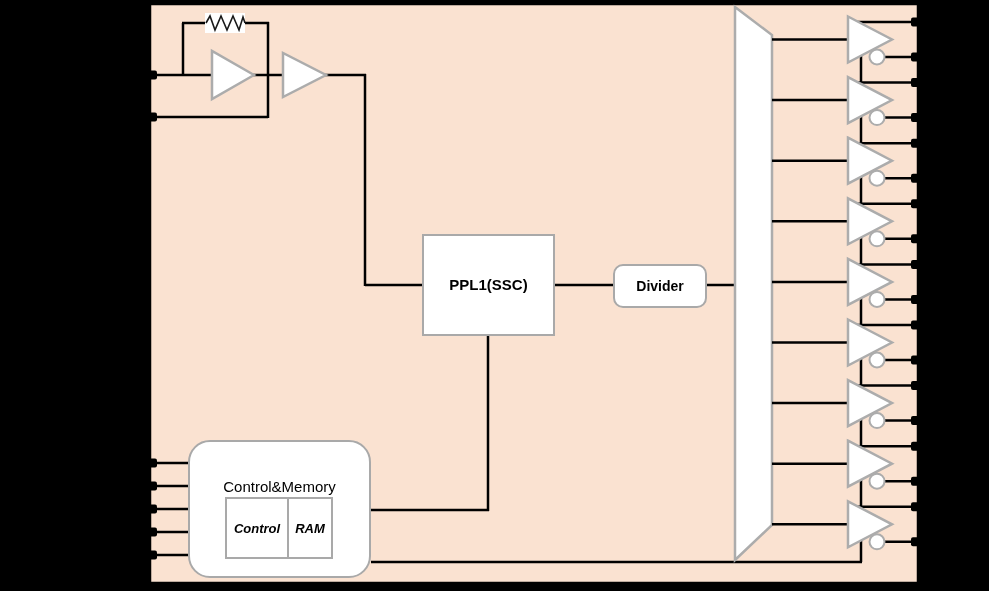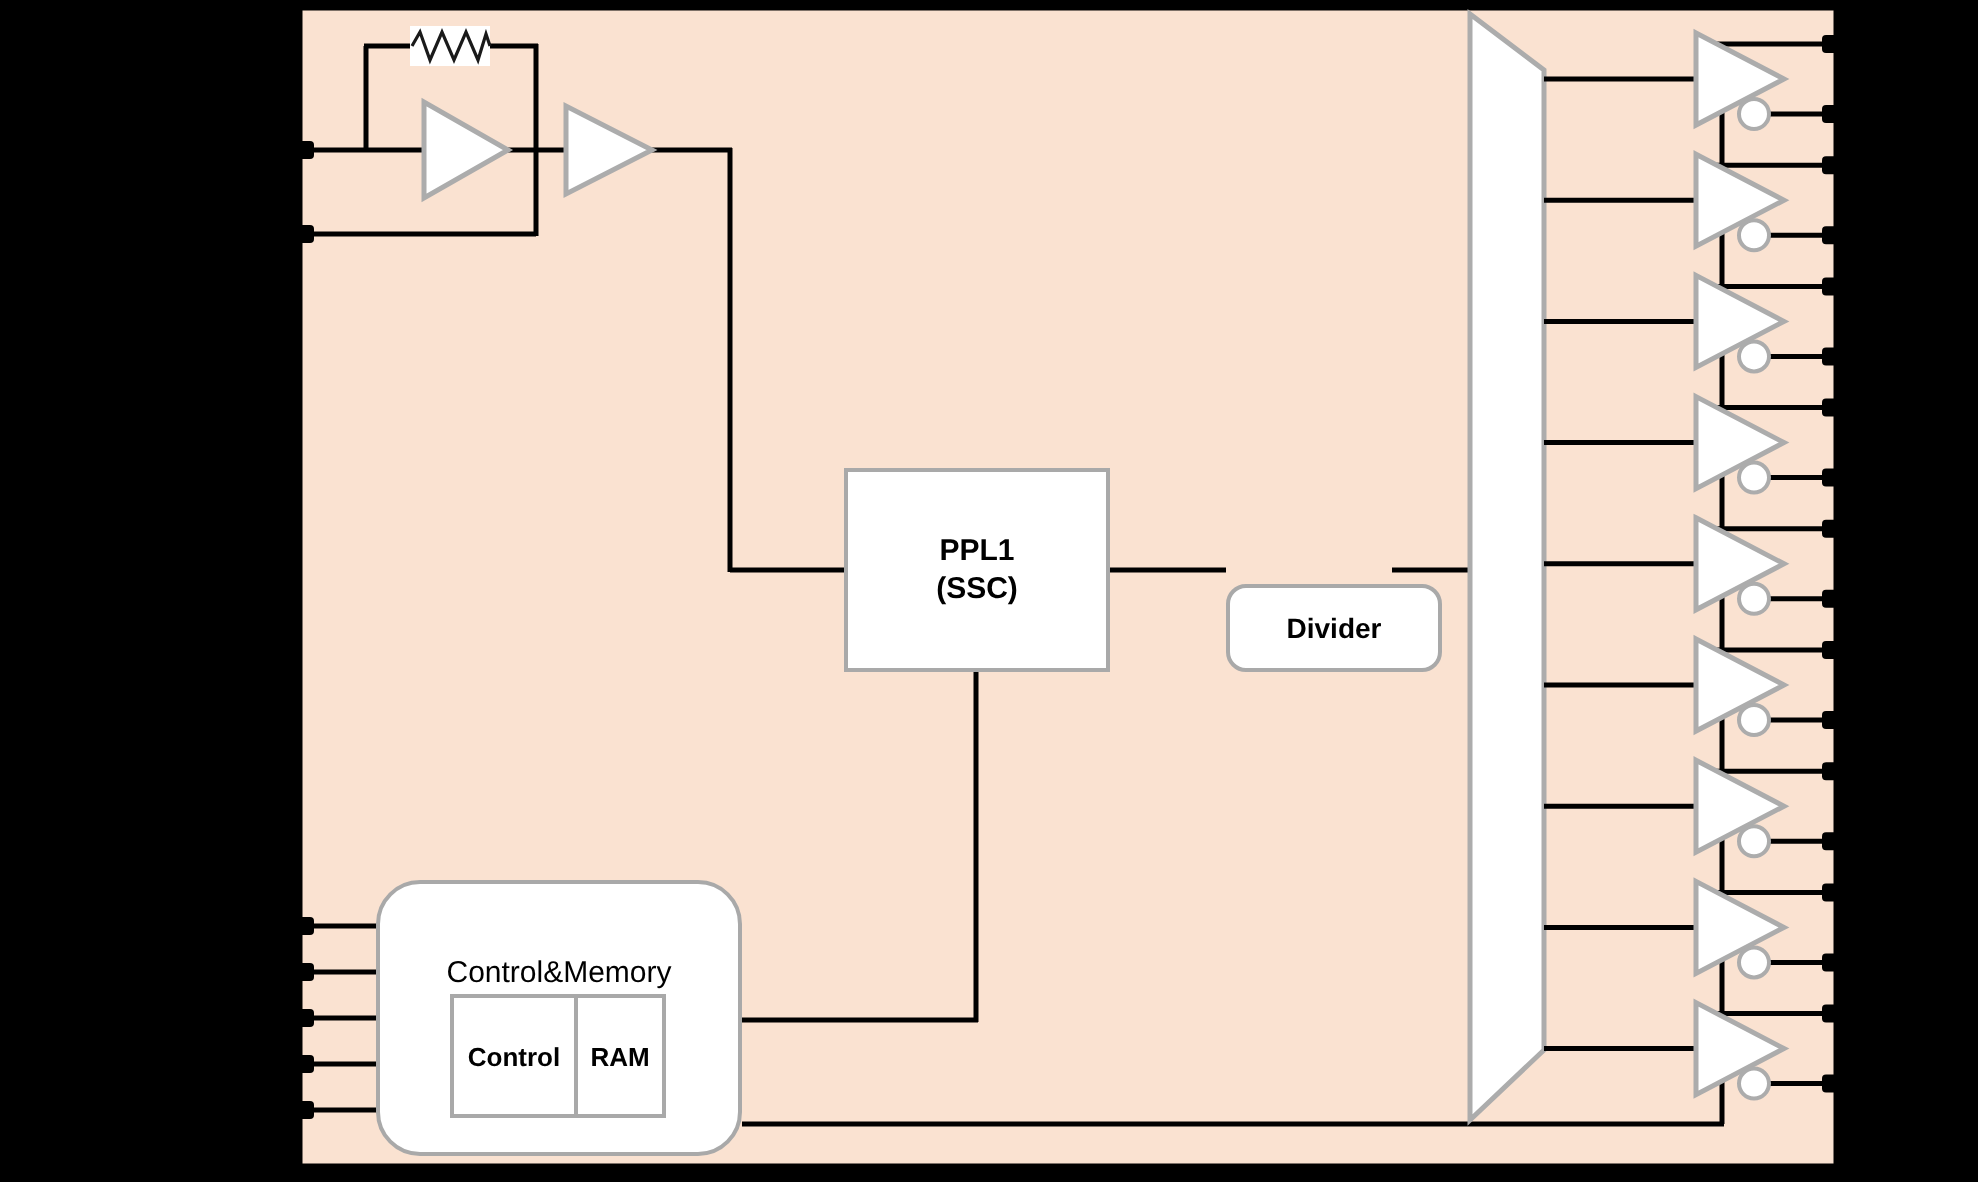--- a/index.html
+++ b/index.html
@@ -16,26 +16,26 @@
     background:#fff;
     border:2px solid #a9a9a9;
     box-sizing:border-box;
     display:flex;
     align-items:center;
     justify-content:center;
     font-weight:bold;
     color:#000;
     text-align:center;
   }
-  #pll-block{left:422px;top:234px;width:133px;height:102px;flex-direction:column;font-size:15px;line-height:1.3;}
-  #divider-block{left:613px;top:264px;width:108px;height:44px;border-radius:10px;font-size:14px;margin-top:28px;}
+  #pll-block{left:422px;top:234px;width:133px;height:102px;flex-direction:row;font-size:15px;line-height:1.3;}
+  #divider-block{left:613px;top:264px;width:94px;height:44px;border-radius:10px;font-size:14px;}
   #cm-block{left:188px;top:440px;width:183px;height:138px;border-radius:22px;display:block;}
   #cm-title{position:absolute;left:0;top:36px;width:100%;text-align:center;font-size:15px;font-weight:normal;}
   #cm-inner{position:absolute;left:35px;top:55px;width:108px;height:62px;display:flex;border:2px solid #a9a9a9;box-sizing:border-box;}
-  .cm-cell{display:flex;align-items:center;justify-content:center;font-size:13px;font-weight:bold;box-sizing:border-box;}
+  .cm-cell{display:flex;align-items:center;justify-content:center;font-size:13px;font-weight:bold;box-sizing:border-box;font-style:italic;}
   #cm-control{width:62px;border-right:2px solid #a9a9a9;}
   #cm-ram{flex:1;text-align:right;}
 </style>
 </head>
 <body>
 
 <div id="canvas">
 
   <svg id="wiring" width="989" height="591" viewBox="0 0 989 591">
 

